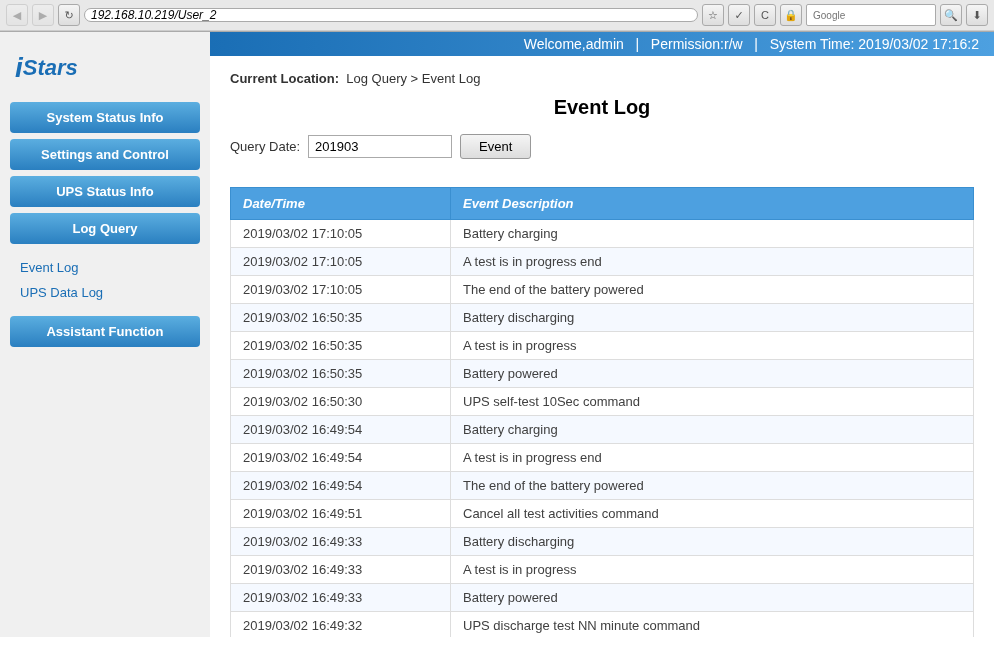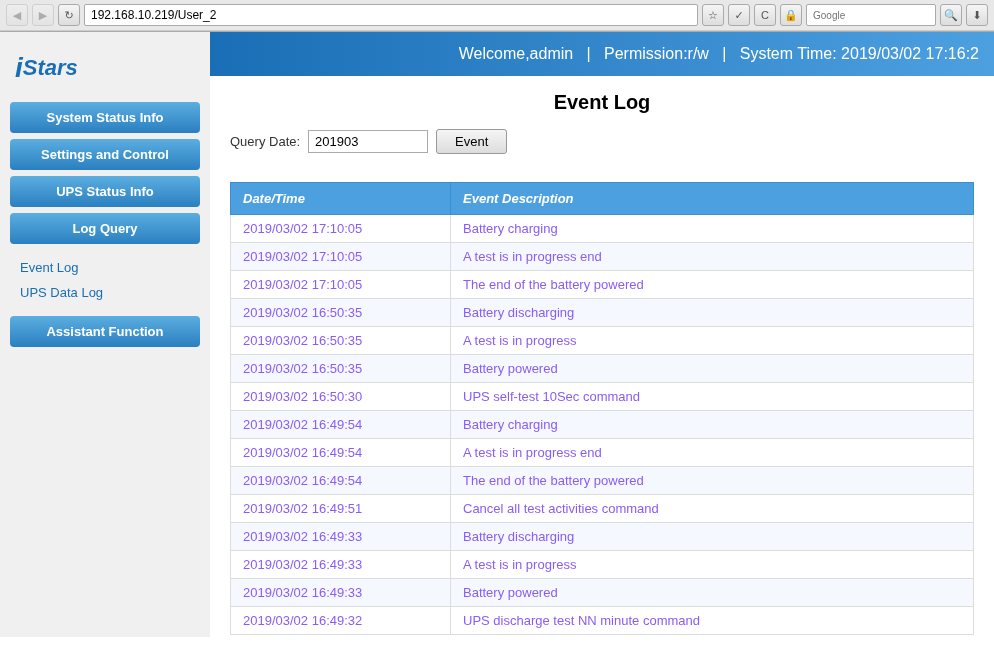--- a/index.html
+++ b/index.html
@@ -22,26 +22,27 @@
       width: 22px; height: 22px;
       background: linear-gradient(to bottom, #f5f5f5, #ddd);
       border: 1px solid #aaa;
       border-radius: 3px;
       display: flex; align-items: center; justify-content: center;
       cursor: pointer; font-size: 11px; color: #555;
     }
     .browser-nav-btn.disabled { opacity: 0.4; }
     .browser-address-bar {
       flex: 1;
-      height: 22px;
+      height: 14px;
       border: 1px solid #aaa;
       padding: 0 6px;
       font-size: 12px;
       background: #fff;
-      border-radius: 2px;
+      border-radius: 10px;
+      font-style: italic;
     }
     .browser-search-bar {
       width: 130px;
       height: 22px;
       border: 1px solid #aaa;
       padding: 0 6px;
       font-size: 10px;
       background: #fff;
       border-radius: 2px;
     }
@@ -93,22 +94,22 @@
       font-size: 13px;
       cursor: pointer;
     }
 
     .sidebar-section-gap { height: 8px; }
 
     
     .header-bar {
       background: linear-gradient(to right, #1a6eb5, #4da0e0);
       color: #fff;
-      padding: 13px 15px;
-      font-size: 16px;
+      padding: 4px 15px;
+      font-size: 14px;
       text-align: right;
     }
 
     
     .main-content {
       flex: 1;
       display: flex;
       flex-direction: column;
       overflow: hidden;
     }
@@ -139,21 +140,21 @@
       align-items: center;
       gap: 8px;
       margin-bottom: 28px;
       font-size: 13px;
     }
     .query-row label { color: #333; }
     .query-input {
       border: 1px solid #aaa;
       padding: 3px 6px;
       font-size: 13px;
-      width: 120px;
+      width: 144px;
     }
     .apply-btn {
       padding: 4px 18px;
       background: linear-gradient(to bottom, #f5f5f5, #ddd);
       border: 1px solid #999;
       border-radius: 3px;
       cursor: pointer;
       font-size: 13px;
     }
 
@@ -168,21 +169,21 @@
       color: #fff;
       padding: 8px 12px;
       text-align: left;
       font-weight: bold;
       border: 1px solid #3a8fd0;
       font-style: italic;
     }
     .event-table td {
       padding: 6px 12px;
       border: 1px solid #ddd;
-      color: #8b5cf6;
+      color: #404040;
     }
     .event-table tr:nth-child(even) td { background: #f5f9ff; }
     .event-table tr:nth-child(odd) td { background: #fff; }
 
     .col-datetime { width: 220px; }
     .col-event { width: auto; }
   </style>
 </head>
 <body>
 
@@ -228,20 +229,24 @@
   <div class="main-content">
     <div class="header-bar">
       <span>Welcome,admin</span>
       &nbsp;&nbsp;|&nbsp;&nbsp;
       <span>Permission:r/w</span>
       &nbsp;&nbsp;|&nbsp;&nbsp;
       <span>System Time: 2019/03/02 17:16:2</span>
     </div>
 
     <div class="content-area">
+      <div class="breadcrumb">
+        <strong>Current Location:</strong>
+        &nbsp;<span>Log Query &gt; Event Log</span>
+      </div>
 
       <div class="page-title">Event Log</div>
 
       <div class="query-row">
         <label>Query Date:</label>
         <input class="query-input" type="text" value="201903" style="">
         <button class="apply-btn">Event</button>
       </div>
 
       <table class="event-table">

